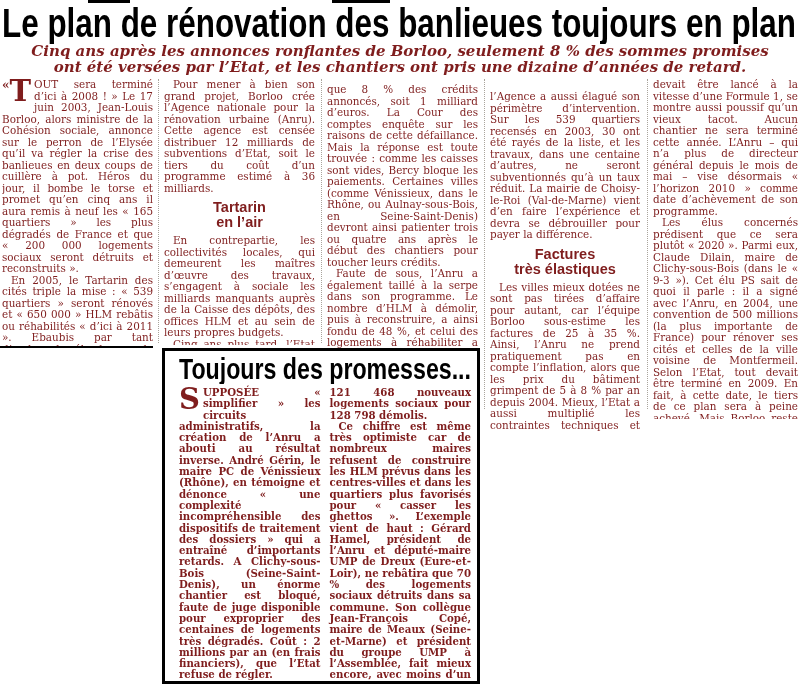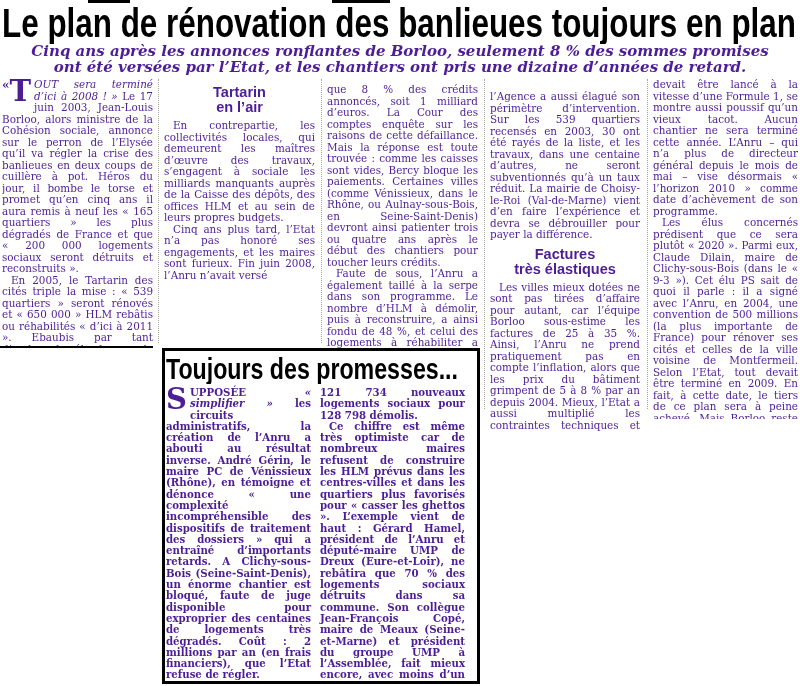--- a/index.html
+++ b/index.html
@@ -1,42 +1,42 @@
 <!DOCTYPE html>
 <html lang="fr"><head>
 <meta charset="utf-8">
 <style>
   html,body{margin:0;padding:0;background:#ffffff;}
-  .page{position:relative;width:800px;height:686px;background:#ffffff;color:#4c1d95;overflow:hidden;}
+  .page{position:relative;width:800px;height:686px;background:#ffffff;color:#7f1d1d;overflow:hidden;}
 
   .artifact{position:absolute;background:#000;height:3px;top:0;}
 
   .headline-svg{position:absolute;left:0;top:0;}
   .subtitle{position:absolute;left:0;top:44px;width:800px;text-align:center;
     font-family:"DejaVu Serif",serif;font-style:italic;font-weight:bold;
     font-size:15px;line-height:15.5px;white-space:pre-line;}
 
   .col{position:absolute;font-family:"DejaVu Serif",serif;font-size:10.4px;
     line-height:11.5px;text-align:justify;overflow:hidden;}
   .col p{margin:0;text-indent:9px;}
   .col p.noindent{text-indent:0;}
 
   .subhead{font-family:"Liberation Sans",sans-serif;font-weight:bold;text-align:center;
     font-size:14.5px;line-height:15px;white-space:pre-line;margin:6px 0 5px 0;text-indent:0;}
 
   .lead-open{float:left;padding-right:3px;}
   .qopen{font-size:12px;font-weight:bold;vertical-align:top;line-height:12px;}
   .dropcap{font-size:29px;line-height:24px;font-weight:bold;}
-  .ital{font-style:italic;}
+  .ital{}
 
   .sep{position:absolute;width:0;border-left:1px dotted #a9a49c;}
   .endrule{position:absolute;left:0;top:346px;width:153px;border-top:2px solid #000;}
 
   .inset{position:absolute;left:162px;top:348px;width:318px;height:336px;
-    box-sizing:border-box;border:3px solid #000;padding:2px 6px 4px 1px;overflow:hidden;background:#fff;}
+    box-sizing:border-box;border:3px solid #000;padding:2px 6px 4px 14px;overflow:hidden;background:#fff;}
   .inset-title-svg{display:block;margin:1px 0 3px 0;}
   .inset-cols{display:flex;gap:9px;}
   .inset-col{width:145px;font-family:"DejaVu Serif",serif;font-weight:bold;
     font-size:10.2px;line-height:11.3px;text-align:justify;}
   .inset-col p{margin:0;text-indent:9px;}
   .inset-col p.noindent{text-indent:0;}
   .inset-drop{float:left;font-size:29px;line-height:24px;font-weight:bold;padding-right:3px;}
 </style>
 </head>
 <body>
@@ -60,20 +60,21 @@
 
   <div class="col" style="left:2px;top:79px;width:151px;height:268px;">
     <p class="noindent">
       <span class="lead-open"><span class="qopen">«</span><span class="dropcap">T</span></span><span class="ital">OUT sera terminé d’ici à 2008 ! »</span><span> Le 17 juin 2003, Jean-Louis Borloo, alors ministre de la Cohésion sociale, annonce sur le perron de l’Elysée qu’il va régler la crise des banlieues en deux coups de cuillère à pot. Héros du jour, il bombe le torse et promet qu’en cinq ans il aura remis à neuf les « 165 quartiers » les plus dégradés de France et que « 200 000 logements sociaux seront détruits et reconstruits ».</span>
     </p>
     <p>En 2005, le Tartarin des cités triple la mise : « 539 quartiers » seront rénovés et « 650 000 » HLM rebâtis ou réhabilités « d’ici à 2011 ». Ebaubis par tant d’audace, les élus locaux, de droite comme de gauche, applaudissent à tout rompre.</p>
   </div>
   <div class="endrule"></div>
 
   <div class="col" style="left:164px;top:79px;width:151px;height:266px;">
+    <p>Pour mener à bien son grand projet, Borloo crée l’Agence nationale pour la rénovation urbaine (Anru). Cette agence est censée distribuer 12 milliards de subventions d’Etat, soit le tiers du coût d’un programme estimé à 36 milliards.</p>
     <div class="subhead">Tartarin
 en l’air</div>
     <p>En contrepartie, les collectivités locales, qui demeurent les maîtres d’œuvre des travaux, s’engagent à sociale les milliards manquants auprès de la Caisse des dépôts, des offices HLM et au sein de leurs propres budgets.</p>
     <p>Cinq ans plus tard, l’Etat n’a pas honoré ses engagements, et les maires sont furieux. Fin juin 2008, l’Anru n’avait versé</p>
   </div>
 
   <div class="col" style="left:327px;top:84px;width:151px;height:266px;">
     <p class="noindent">que 8 % des crédits annoncés, soit 1 milliard d’euros. La Cour des comptes enquête sur les raisons de cette défaillance. Mais la réponse est toute trouvée : comme les caisses sont vides, Bercy bloque les paiements. Certaines villes (comme Vénissieux, dans le Rhône, ou Aulnay-sous-Bois, en Seine-Saint-Denis) devront ainsi patienter trois ou quatre ans après le début des chantiers pour toucher leurs crédits.</p>
     <p>Faute de sous, l’Anru a également taillé à la serpe dans son programme. Le nombre d’HLM à démolir, puis à reconstruire, a ainsi fondu de 48 %, et celui des logements à réhabiliter a rétréci de 31 %.</p>
 
@@ -98,19 +99,19 @@
       <text x="0" y="25" font-family="Liberation Sans, sans-serif" font-weight="bold" font-size="29" fill="#000" textLength="292" lengthAdjust="spacingAndGlyphs">Toujours des promesses...</text>
     </svg>
     <div class="inset-cols">
       <div class="inset-col">
         <p class="noindent">
           <span class="inset-drop">S</span><span>UPPOSÉE </span><span class="ital">« simplifier »</span><span> les circuits administratifs, la création de l’Anru a abouti au résultat inverse. André Gérin, le maire PC de Vénissieux (Rhône), en témoigne et dénonce « une complexité incompréhensible des dispositifs de traitement des dossiers » qui a entraîné d’importants retards. A Clichy-sous-Bois (Seine-Saint-Denis), un énorme chantier est bloqué, faute de juge disponible pour exproprier des centaines de logements très dégradés. Coût : 2 millions par an (en frais financiers), que l’Etat refuse de régler.</span>
         </p>
         <p>Autre engagement solennel : chaque HLM détruit dans le cadre du plan Borloo devait être reconstruit. Aujourd’hui, l’Anru ne prévoit pourtant que</p>
       </div>
       <div class="inset-col">
-        <p class="noindent">121 734 nouveaux logements sociaux pour 128 798 démolis.</p>
+        <p class="noindent">121 468 nouveaux logements sociaux pour 128 798 démolis.</p>
         <p>Ce chiffre est même très optimiste car de nombreux maires refusent de construire les HLM prévus dans les centres-villes et dans les quartiers plus favorisés pour « casser les ghettos ». L’exemple vient de haut : Gérard Hamel, président de l’Anru et député-maire UMP de Dreux (Eure-et-Loir), ne rebâtira que 70 % des logements sociaux détruits dans sa commune. Son collègue Jean-François Copé, maire de Meaux (Seine-et-Marne) et président du groupe UMP à l’Assemblée, fait mieux encore, avec moins d’un HLM sur deux reconstruit. Ces braves gens comptent peut-être installer leurs pauvres à Neuilly ?</p>
       </div>
     </div>
   </div>
 
 </div>
 
 </body></html>

